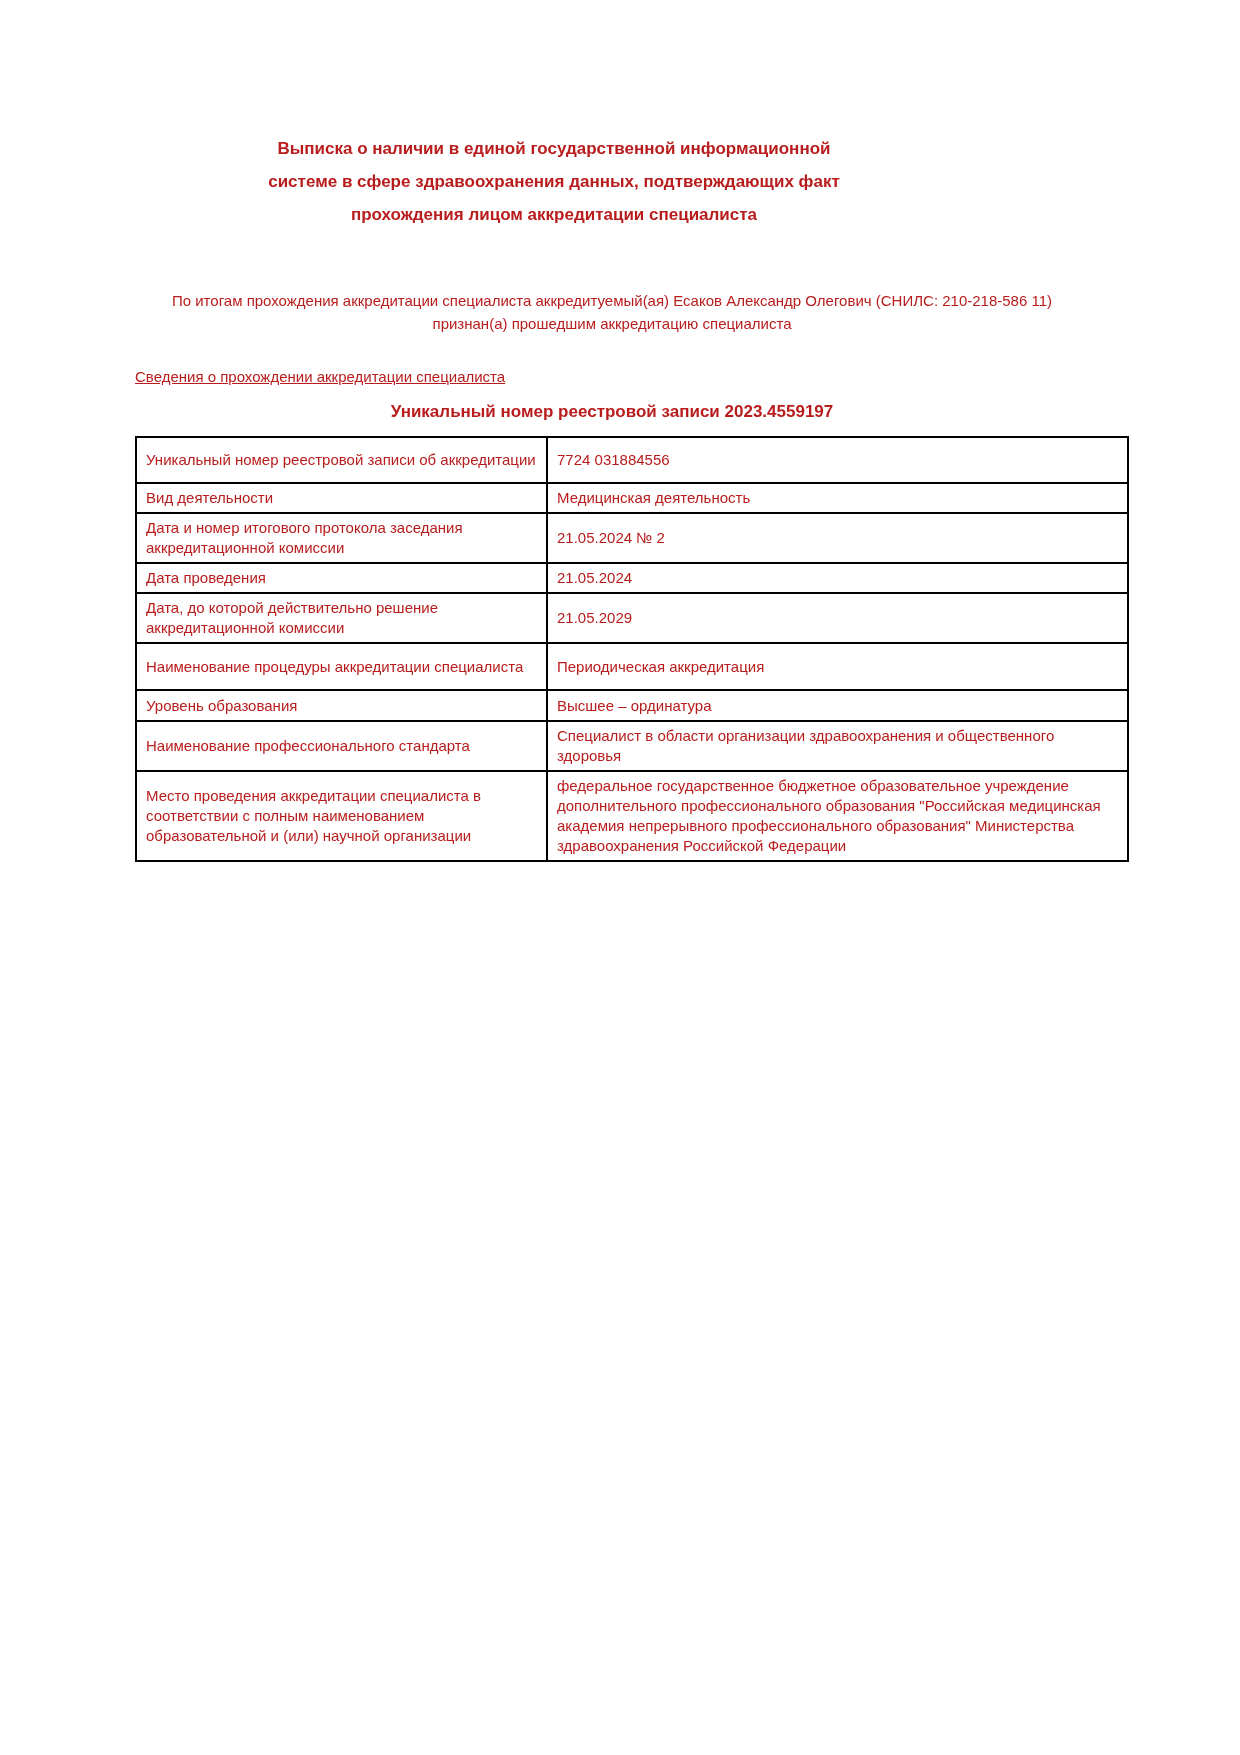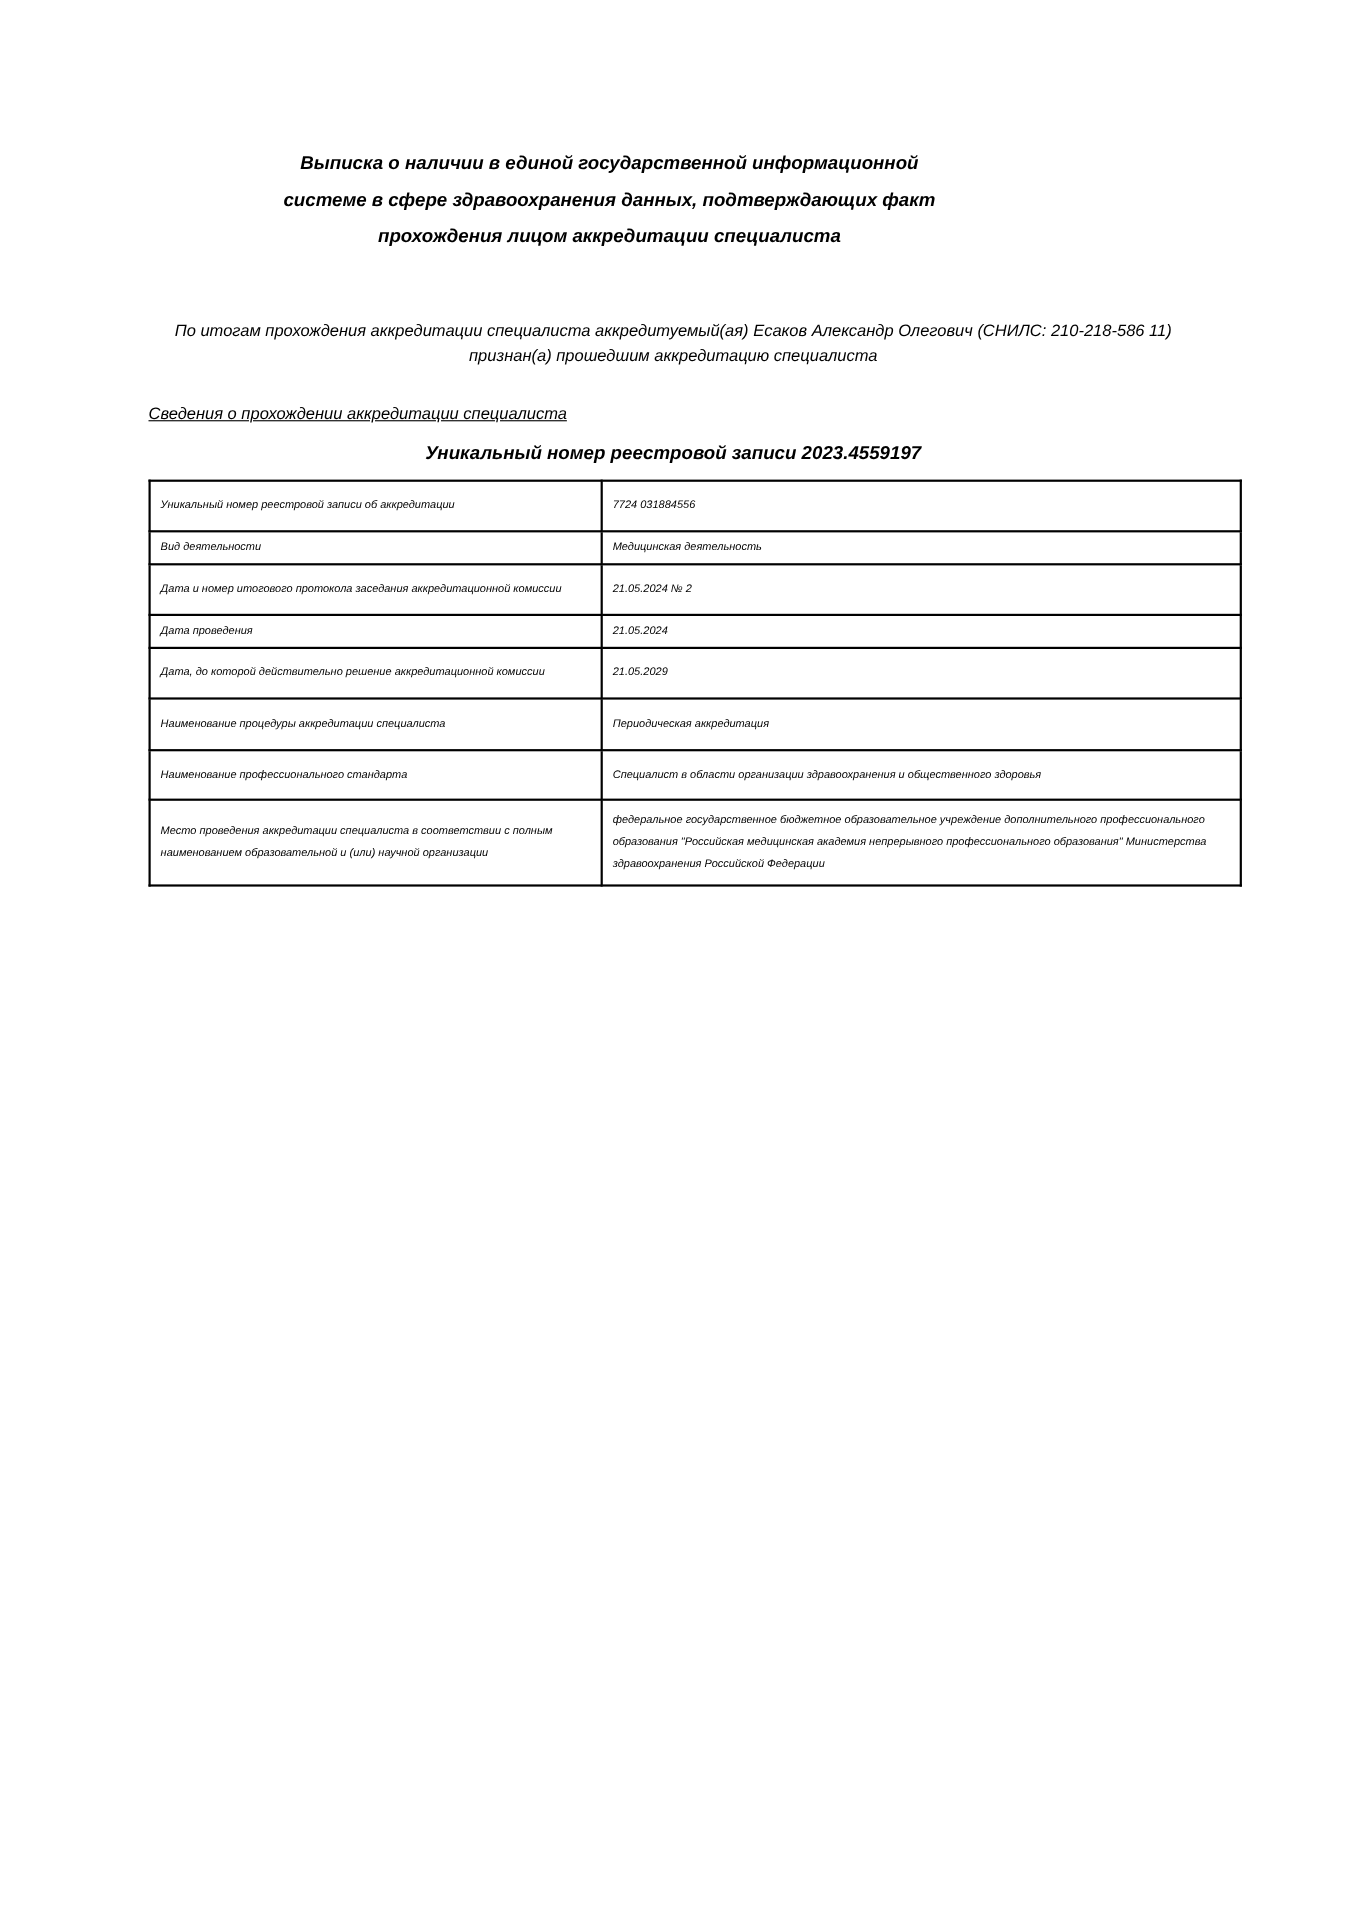--- a/index.html
+++ b/index.html
@@ -1,25 +1,24 @@
 <!DOCTYPE html>
 <html><head>
 <meta charset="utf-8">
 <style>
   html, body { margin: 0; padding: 0; background: #ffffff; }
   .page {
     position: relative;
     width: 1240px;
     height: 1755px;
     background: #ffffff;
-    color: #000000;
+    color: #b91c1c;
     font-family: "Liberation Sans", sans-serif;
     font-size: 15px;
     overflow: hidden;
-    font-style: italic;
   }
   .title {
     padding-top: 132px;
     margin-left: 252px;
     width: 604px;
     text-align: center;
     font-weight: bold;
     font-size: 17px;
     line-height: 33px;
   }
@@ -62,21 +61,21 @@
     font-weight: bold;
     font-size: 17px;
     line-height: 22px;
   }
   table.acc-table {
     margin-left: 135px;
     margin-top: 13px;
     width: 954px;
     border-collapse: collapse;
     table-layout: fixed;
-    font-size: 10px;
+    font-size: 15px;
   }
   table.acc-table td {
     border: 2px solid #000000;
     vertical-align: middle;
     padding: 4px 8px 4px 9px;
     line-height: 20px;
     word-wrap: break-word;
   }
   td.label-cell { width: 392px; }
   td.value-cell { width: 562px; }
@@ -131,20 +130,24 @@
         <td class="value-cell">21.05.2024</td>
       </tr>
       <tr class="r5">
         <td class="label-cell">Дата, до которой действительно решение аккредитационной комиссии</td>
         <td class="value-cell">21.05.2029</td>
       </tr>
       <tr class="r6">
         <td class="label-cell">Наименование процедуры аккредитации специалиста</td>
         <td class="value-cell">Периодическая аккредитация</td>
       </tr>
+      <tr class="r7">
+        <td class="label-cell">Уровень образования</td>
+        <td class="value-cell">Высшее – ординатура</td>
+      </tr>
       <tr class="r9">
         <td class="label-cell">Наименование профессионального стандарта</td>
         <td class="value-cell">Специалист в области организации здравоохранения и общественного здоровья</td>
       </tr>
       <tr class="r10">
         <td class="label-cell">Место проведения аккредитации специалиста в соответствии с полным наименованием образовательной и (или) научной организации</td>
         <td class="value-cell">федеральное государственное бюджетное образовательное учреждение дополнительного профессионального образования "Российская медицинская академия непрерывного профессионального образования" Министерства здравоохранения Российской Федерации</td>
       </tr>
     </tbody>
   </table>

